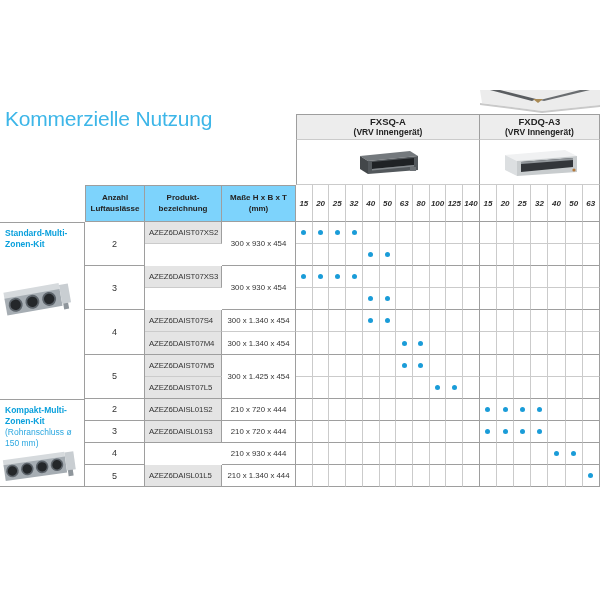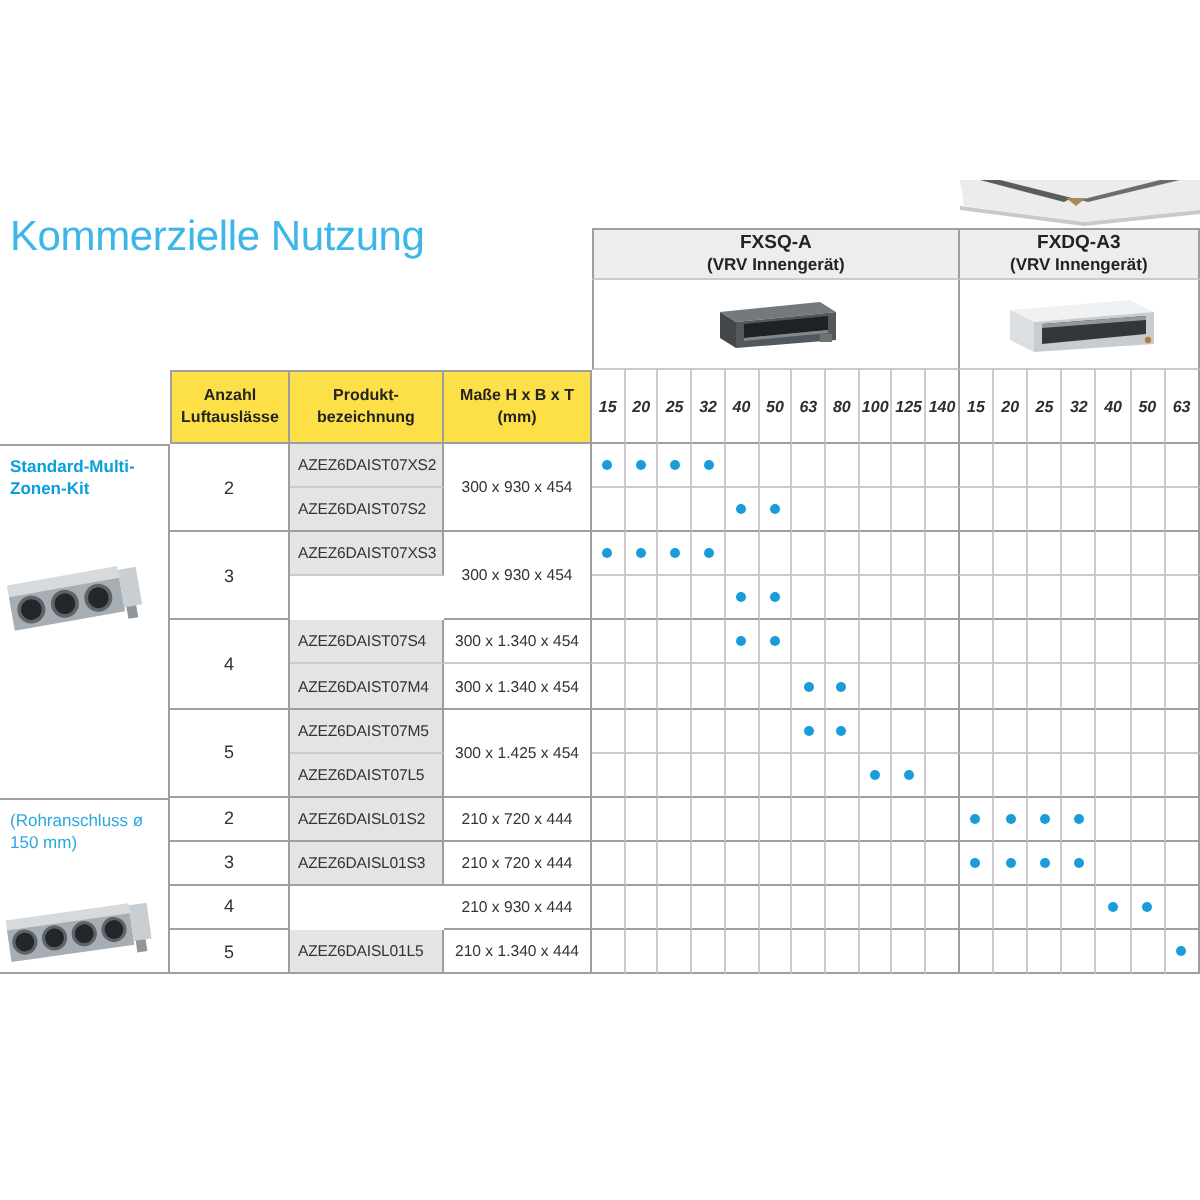--- a/index.html
+++ b/index.html
@@ -13,21 +13,21 @@
   #grid{position:absolute;left:0;top:114px;width:600px;height:374px;display:grid;}
   .cell{box-sizing:border-box;overflow:hidden;}
   .bR{border-right:1px solid var(--lineL);} .bRd{border-right:1px solid var(--lineD);}
   .bB{border-bottom:1px solid var(--lineL);} .bBd{border-bottom:1px solid var(--lineD);}
   .bTd{border-top:1px solid var(--lineD);} .bLd{border-left:1px solid var(--lineD);}
   .ghead{background:#ededed;display:flex;flex-direction:column;align-items:center;justify-content:center;
          font-weight:bold;color:#232323;line-height:1.15;}
   .gname{font-size:9.5px;} .gsub{font-size:8.5px;}
   .gimg{display:flex;align-items:center;justify-content:center;background:#fff;}
   .shead{font-size:8px;font-weight:bold;display:flex;align-items:center;justify-content:center;color:#2e2e2e;font-style:italic;}
-  .lhead{background:#fde047;font-size:8px;font-weight:bold;display:flex;flex-direction:column;
+  .lhead{background:#7dd3fc;font-size:8px;font-weight:bold;display:flex;flex-direction:column;
          align-items:center;justify-content:center;text-align:center;color:#232323;line-height:1.3;}
   .num{font-size:9px;display:flex;align-items:center;justify-content:center;color:#333;}
   .pcode{background:#e4e4e4;font-size:7.8px;display:flex;align-items:center;color:#333;padding-left:4px;
          letter-spacing:-0.1px;white-space:nowrap;}
   .dims{font-size:7.8px;display:flex;align-items:center;justify-content:center;color:#333;white-space:nowrap;}
   .dotcell{display:flex;align-items:center;justify-content:center;background:#fff;}
   .dot{width:5px;height:5px;border-radius:50%;background:var(--dot);display:block;}
   .glabel{font-size:8.5px;line-height:1.32;position:relative;padding:5px 3px 0 5px;background:#fff;}
   .kitname{font-weight:bold;}
   .glabel svg{position:absolute;left:2px;}
@@ -118,20 +118,21 @@
      <circle cx="13" cy="24" r="7" fill="#5d646b"></circle>
           <circle cx="13" cy="24" r="5.2" fill="#24272a"></circle>
      <circle cx="30" cy="24" r="7" fill="#5d646b"></circle>
           <circle cx="30" cy="24" r="5.2" fill="#24272a"></circle>
      <circle cx="47" cy="24" r="7" fill="#5d646b"></circle>
           <circle cx="47" cy="24" r="5.2" fill="#24272a"></circle>
    </g>
       </svg>
     </div>
     <div class="cell glabel glabel-1 bTd bRd bBd" style="grid-area: 12 / 1 / span 4 / span 1;">
+      <div class="kitname" style="color:#0aa0dc">Kompakt-Multi-Zonen-Kit</div>
       <div class="kitsub" style="color:#2da8e0">(Rohranschluss ø 150 mm)</div>
       <svg width="78" height="42" viewBox="0 0 78 42">
    <g transform="rotate(-8 39 22)">
      <rect x="2" y="11" width="62" height="6" fill="#d6dadd"></rect>
      <rect x="2" y="16" width="62" height="16" fill="#a6adb3"></rect>
      <rect x="64" y="12" width="9" height="18" fill="#c9ced2"></rect>
      <rect x="65" y="30" width="5" height="6" fill="#8f969c"></rect>
      <circle cx="10" cy="23" r="6.3" fill="#5d646b"></circle>
           <circle cx="10" cy="23" r="4.7" fill="#24272a"></circle>
      <circle cx="25" cy="23" r="6.3" fill="#5d646b"></circle>
@@ -165,21 +166,20 @@
     <div class="cell dotcell bB bR" style="grid-area: 4 / 13 / span 1 / span 1;"></div>
     <div class="cell dotcell bB bR" style="grid-area: 4 / 14 / span 1 / span 1;"></div>
     <div class="cell dotcell bB bRd" style="grid-area: 4 / 15 / span 1 / span 1;"></div>
     <div class="cell dotcell bB bR" style="grid-area: 4 / 16 / span 1 / span 1;"></div>
     <div class="cell dotcell bB bR" style="grid-area: 4 / 17 / span 1 / span 1;"></div>
     <div class="cell dotcell bB bR" style="grid-area: 4 / 18 / span 1 / span 1;"></div>
     <div class="cell dotcell bB bR" style="grid-area: 4 / 19 / span 1 / span 1;"></div>
     <div class="cell dotcell bB bR" style="grid-area: 4 / 20 / span 1 / span 1;"></div>
     <div class="cell dotcell bB bR" style="grid-area: 4 / 21 / span 1 / span 1;"></div>
     <div class="cell dotcell bB bRd" style="grid-area: 4 / 22 / span 1 / span 1;"></div>
-    <div class="cell pcode bRd bBd" style="grid-area: 5 / 3 / span 1 / span 1;">AZEZ6DAIST07S2</div>
     <div class="cell dotcell bBd bR" style="grid-area: 5 / 5 / span 1 / span 1;"></div>
     <div class="cell dotcell bBd bR" style="grid-area: 5 / 6 / span 1 / span 1;"></div>
     <div class="cell dotcell bBd bR" style="grid-area: 5 / 7 / span 1 / span 1;"></div>
     <div class="cell dotcell bBd bR" style="grid-area: 5 / 8 / span 1 / span 1;"></div>
     <div class="cell dotcell bBd bR" style="grid-area: 5 / 9 / span 1 / span 1;">
       <span class="dot"></span>
     </div>
     <div class="cell dotcell bBd bR" style="grid-area: 5 / 10 / span 1 / span 1;">
       <span class="dot"></span>
     </div>

